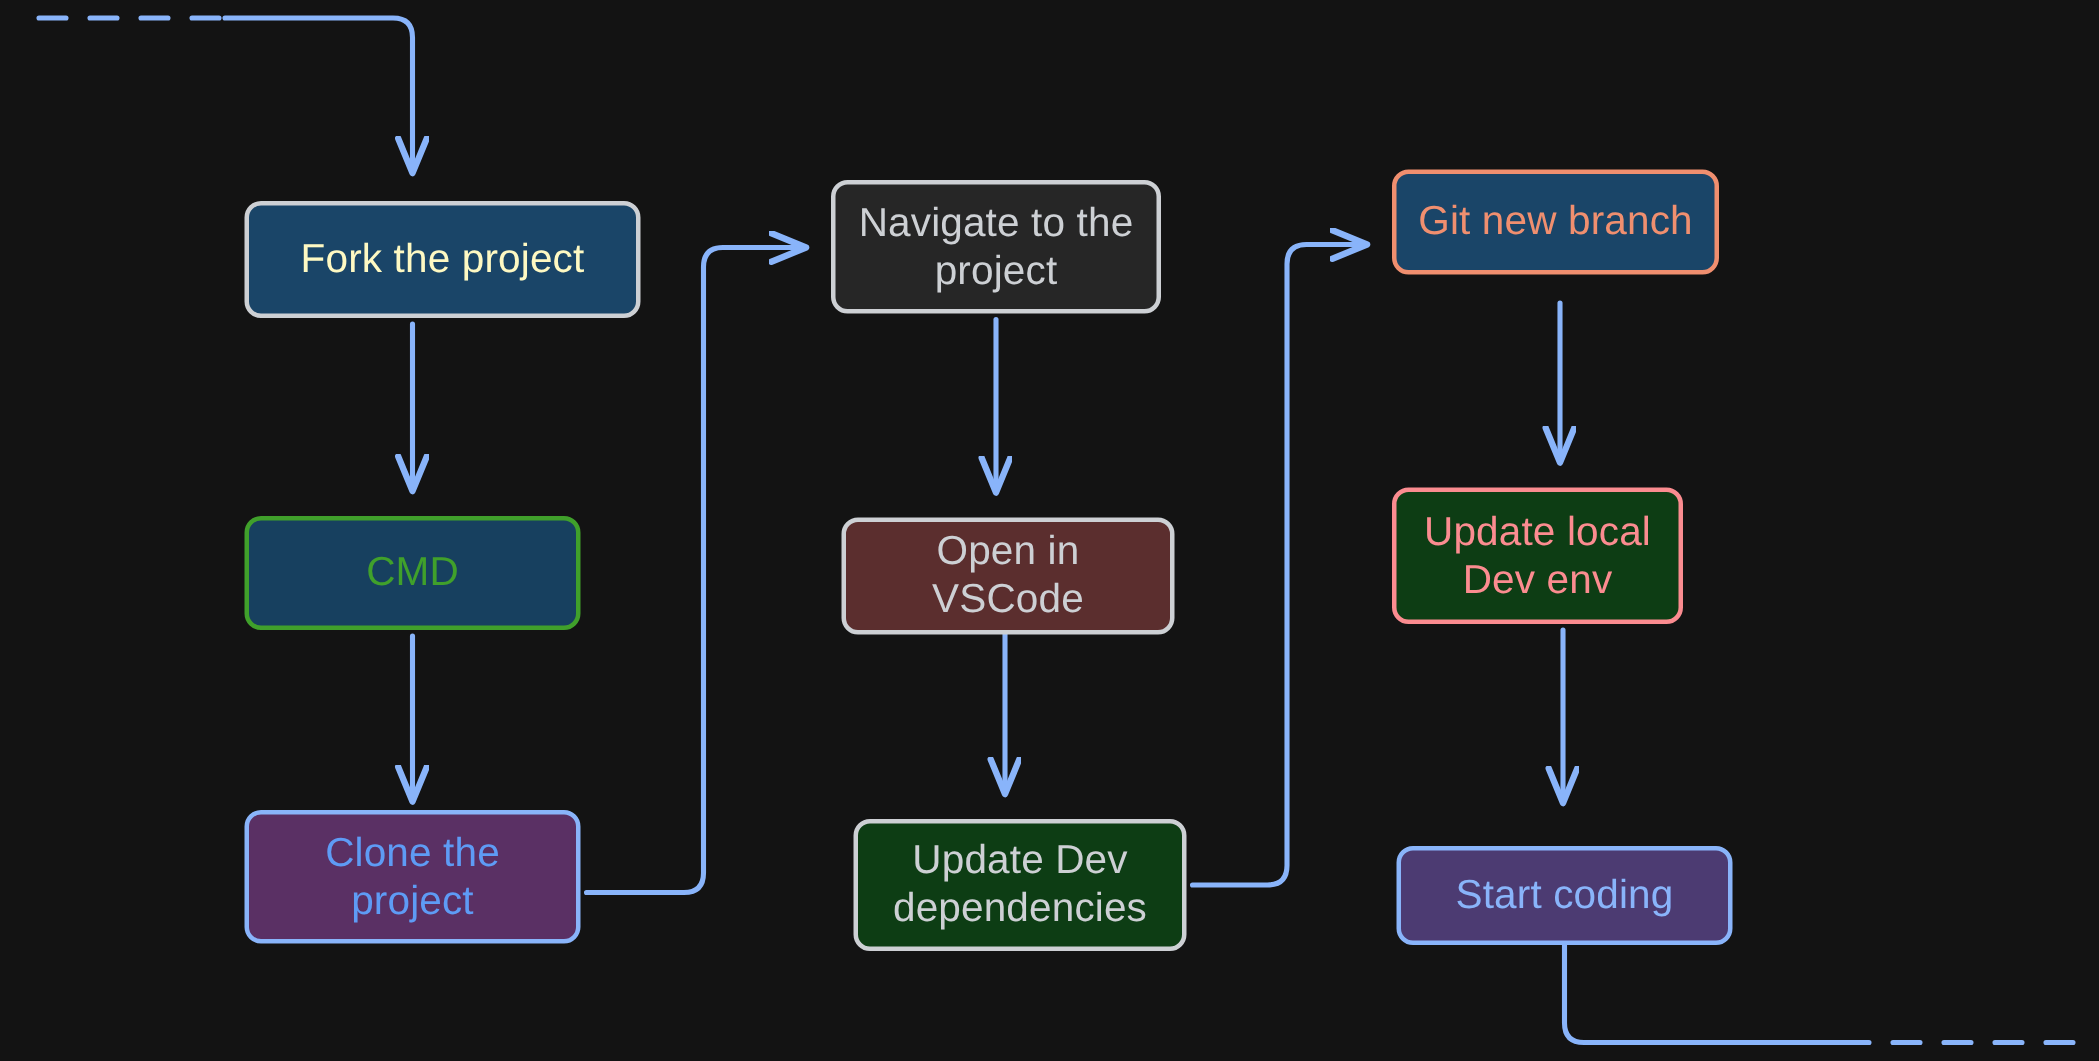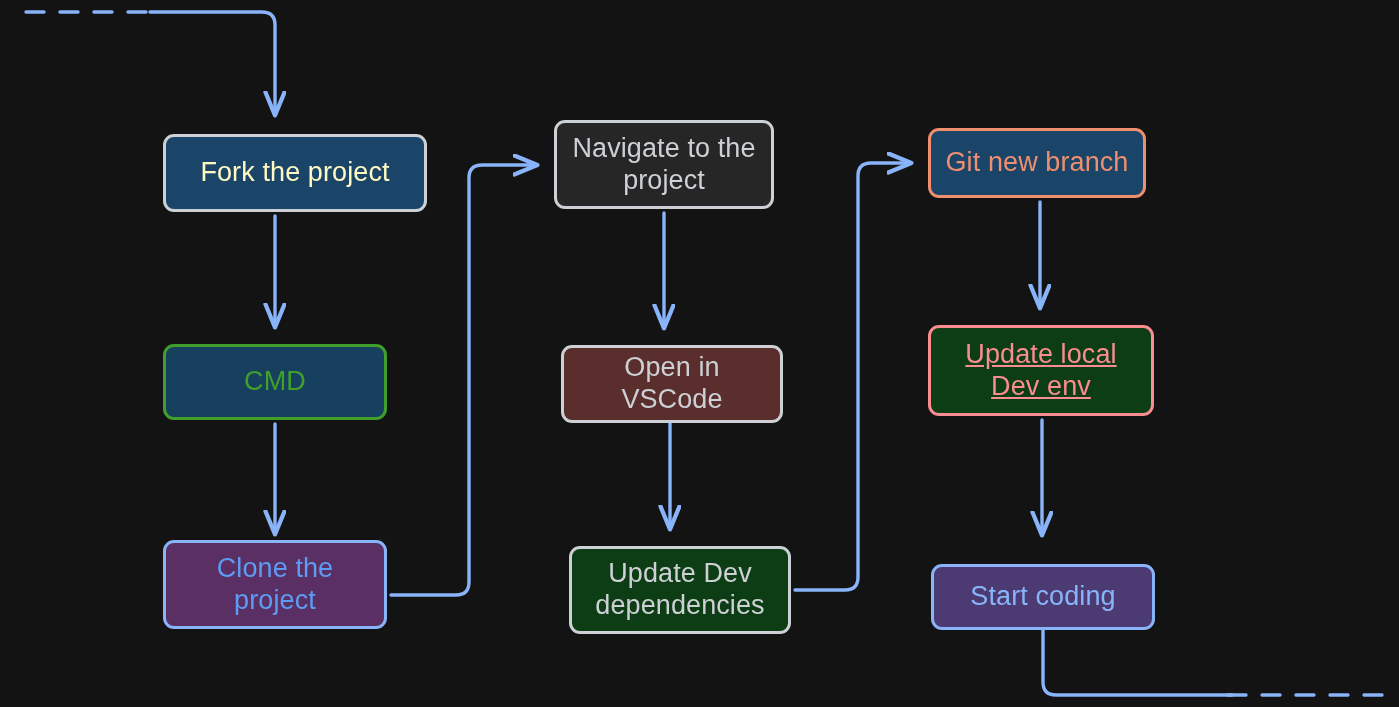--- a/index.html
+++ b/index.html
@@ -86,18 +86,18 @@
 
   <div class="node" style="left: 163px; top: 134px; width: 264px; height: 78px; background: rgb(26, 69, 104); border-color: rgb(205, 208, 212); color: #fef9c3;">Fork the project</div>
   <div class="node" style="left: 163px; top: 344px; width: 224px; height: 76px; background: rgb(23, 64, 95); border-color: rgb(64, 160, 43); color: rgb(64, 160, 43);">CMD</div>
   <div class="node" style="left: 163px; top: 540px; width: 224px; height: 89px; background: rgb(90, 48, 100); border-color: rgb(137, 180, 250); color: rgb(94, 155, 245);">Clone the
 project</div>
   <div class="node" style="left: 554px; top: 120px; width: 220px; height: 89px; background: rgb(38, 38, 38); border-color: rgb(205, 208, 212); color: rgb(205, 208, 212);">Navigate to the
 project</div>
   <div class="node" style="left: 561px; top: 345px; width: 222px; height: 78px; background: rgb(91, 46, 46); border-color: rgb(205, 208, 212); color: rgb(205, 208, 212);">Open in VSCode</div>
   <div class="node" style="left: 569px; top: 546px; width: 222px; height: 88px; background: rgb(13, 61, 20); border-color: rgb(205, 208, 212); color: rgb(205, 208, 212);">Update Dev
 dependencies</div>
-  <div class="node" style="left: 928px; top: 128px; width: 218px; height: 70px; background: rgb(26, 69, 104); border-color: rgb(240, 143, 111); color: rgb(240, 143, 111);">Git new branch</div>
-  <div class="node" style="left: 928px; top: 325px; width: 226px; height: 91px; background: rgb(13, 61, 20); border-color: rgb(251, 140, 144); color: rgb(251, 140, 144); text-decoration: underline;">Update local
+  <div class="node" style="left: 928px; top: 113px; width: 218px; height: 70px; background: rgb(26, 69, 104); border-color: rgb(240, 143, 111); color: rgb(240, 143, 111);">Git new branch</div>
+  <div class="node" style="left: 928px; top: 325px; width: 194px; height: 91px; background: rgb(13, 61, 20); border-color: rgb(251, 140, 144); color: rgb(251, 140, 144);">Update local
 Dev env</div>
   <div class="node" style="left: 931px; top: 552px; width: 224px; height: 66px; background: rgb(76, 59, 114); border-color: rgb(137, 180, 250); color: rgb(137, 180, 250); margin-top: 12px;">Start coding</div>
 
 </div>
 
 </body></html>

